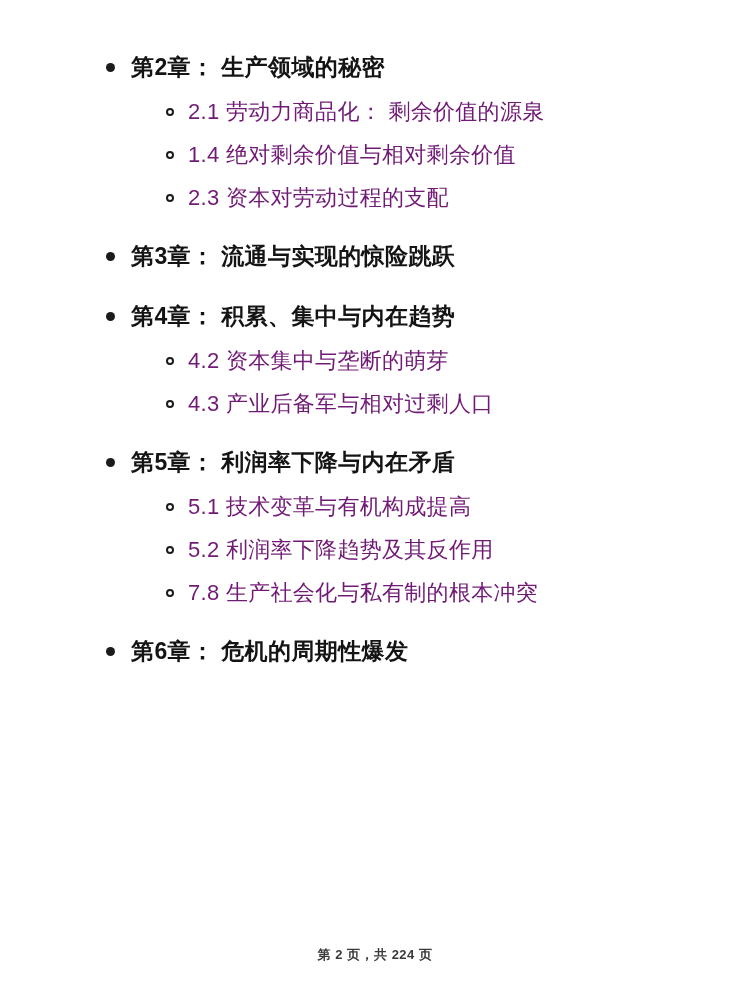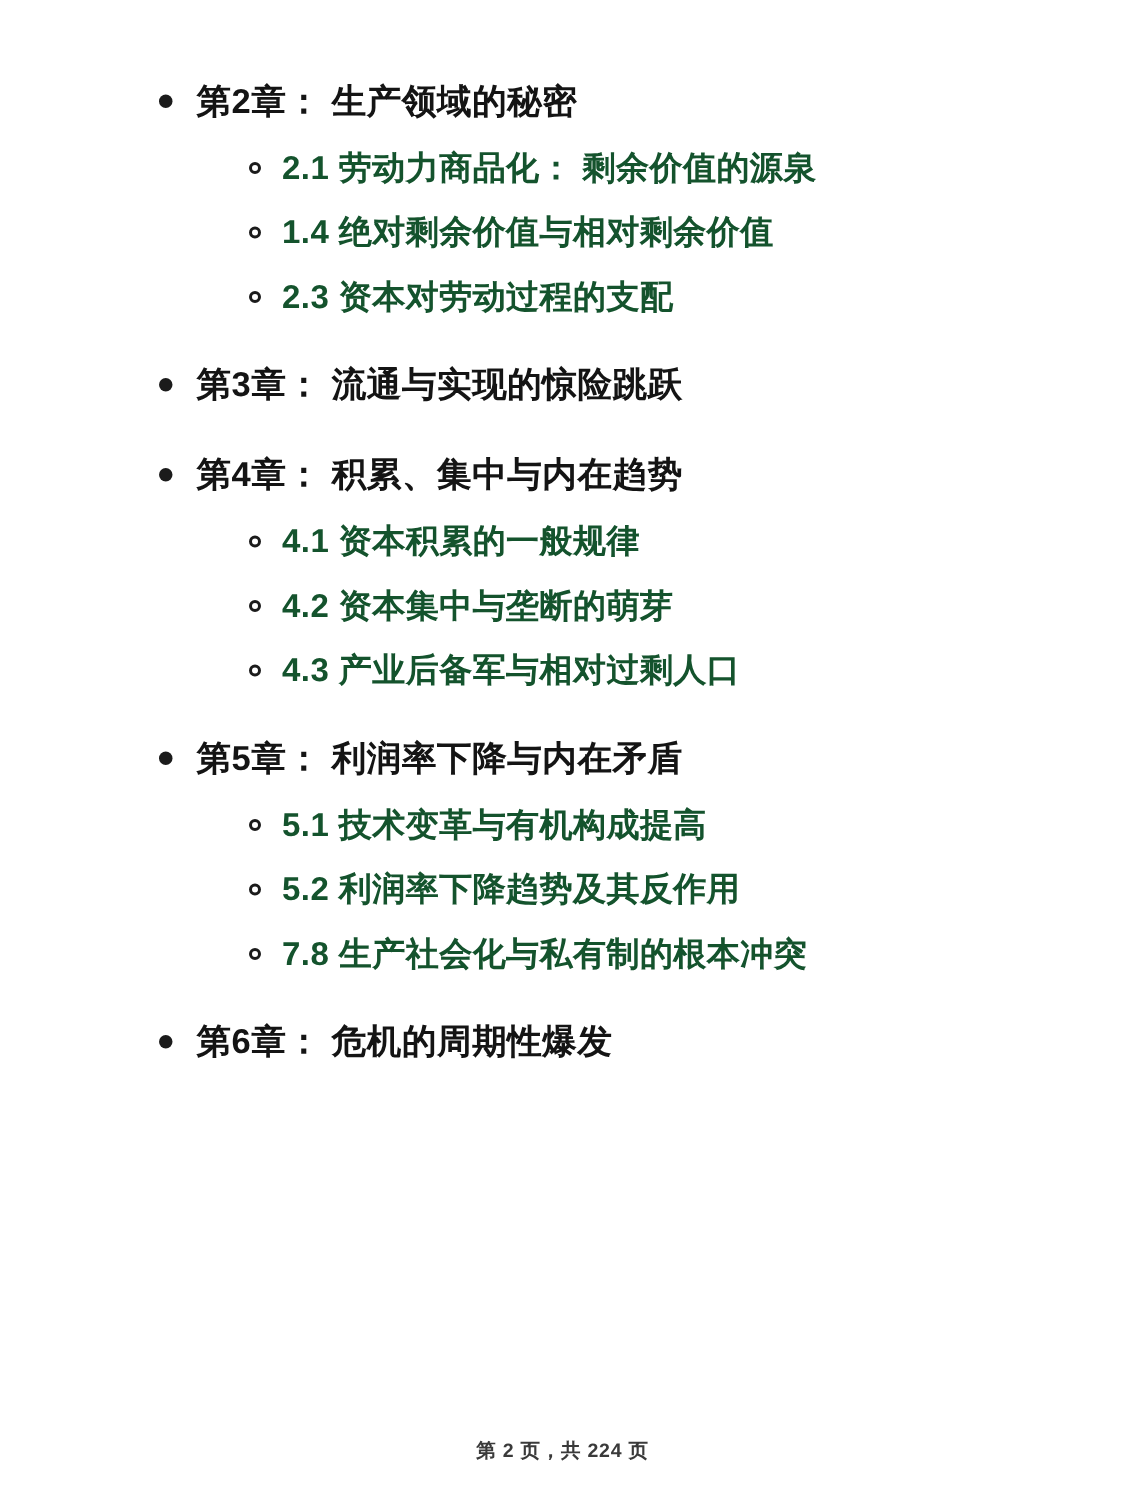--- a/index.html
+++ b/index.html
@@ -69,28 +69,28 @@
     border-radius: 50%;
     border: 2px solid #1b1b1b;
     background: transparent;
     box-sizing: border-box;
     margin: 13px 14px 0 110px;
   }
   .section-label {
     font-size: 22px;
     line-height: 33px;
     letter-spacing: 0.3px;
-    font-weight: 700;
-    color: #14532d;
+    font-weight: 400;
+    color: #701a75;
   }
   .footer {
     position: absolute;
     left: 0;
     right: 0;
-    bottom: 24px;
+    bottom: 36px;
     text-align: center;
   }
   .footer-text {
     font-size: 13px;
     font-weight: 700;
     color: #3a3a3a;
     letter-spacing: 0.5px;
   }
 </style>
 </head>
@@ -129,24 +129,20 @@
     </li>
 
     <li class="chapter">
       <div class="chapter-row">
         <span class="bullet-filled"></span>
         <span class="chapter-label">第4章： 积累、集中与内在趋势</span>
       </div>
       <ul class="sections">
         <li class="section-row">
           <span class="bullet-hollow"></span>
-          <span class="section-label">4.1 资本积累的一般规律</span>
-        </li>
-        <li class="section-row">
-          <span class="bullet-hollow"></span>
           <span class="section-label">4.2 资本集中与垄断的萌芽</span>
         </li>
         <li class="section-row">
           <span class="bullet-hollow"></span>
           <span class="section-label">4.3 产业后备军与相对过剩人口</span>
         </li>
       </ul>
     </li>
 
     <li class="chapter">

